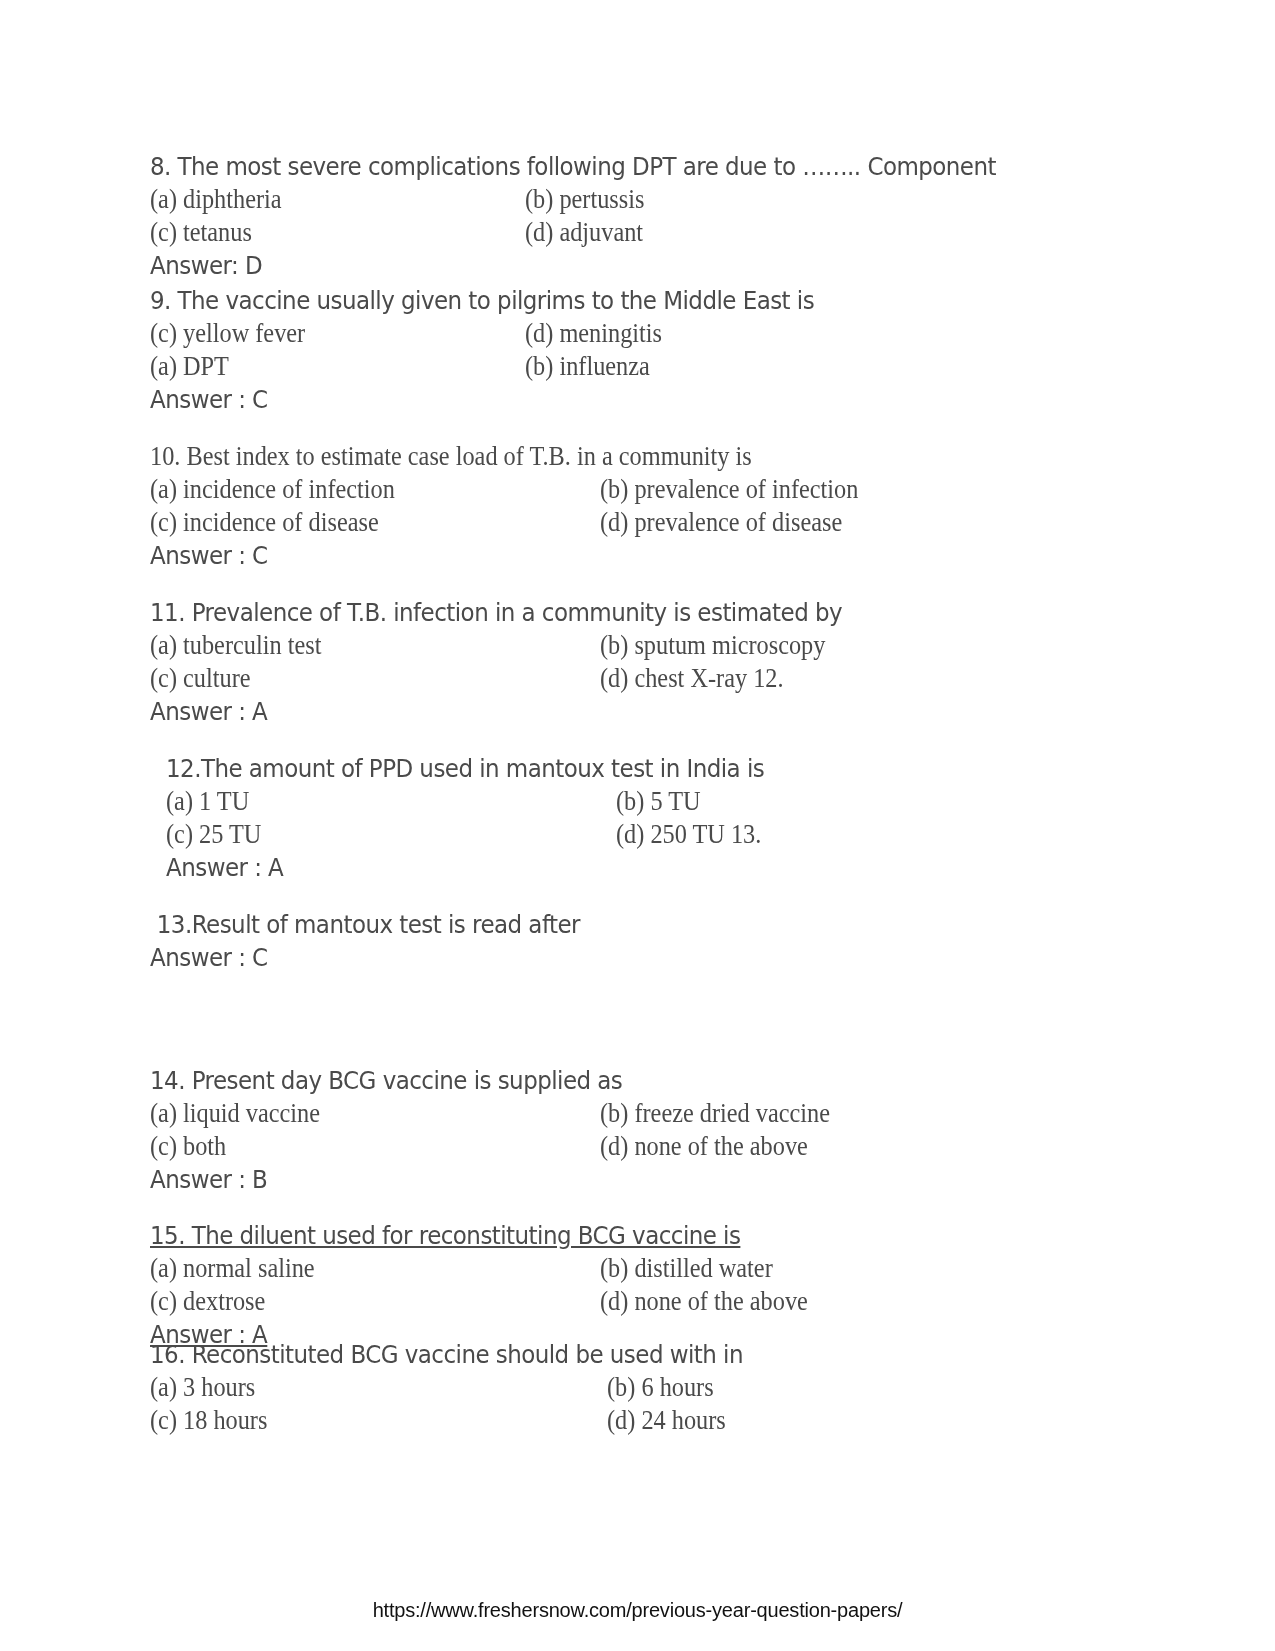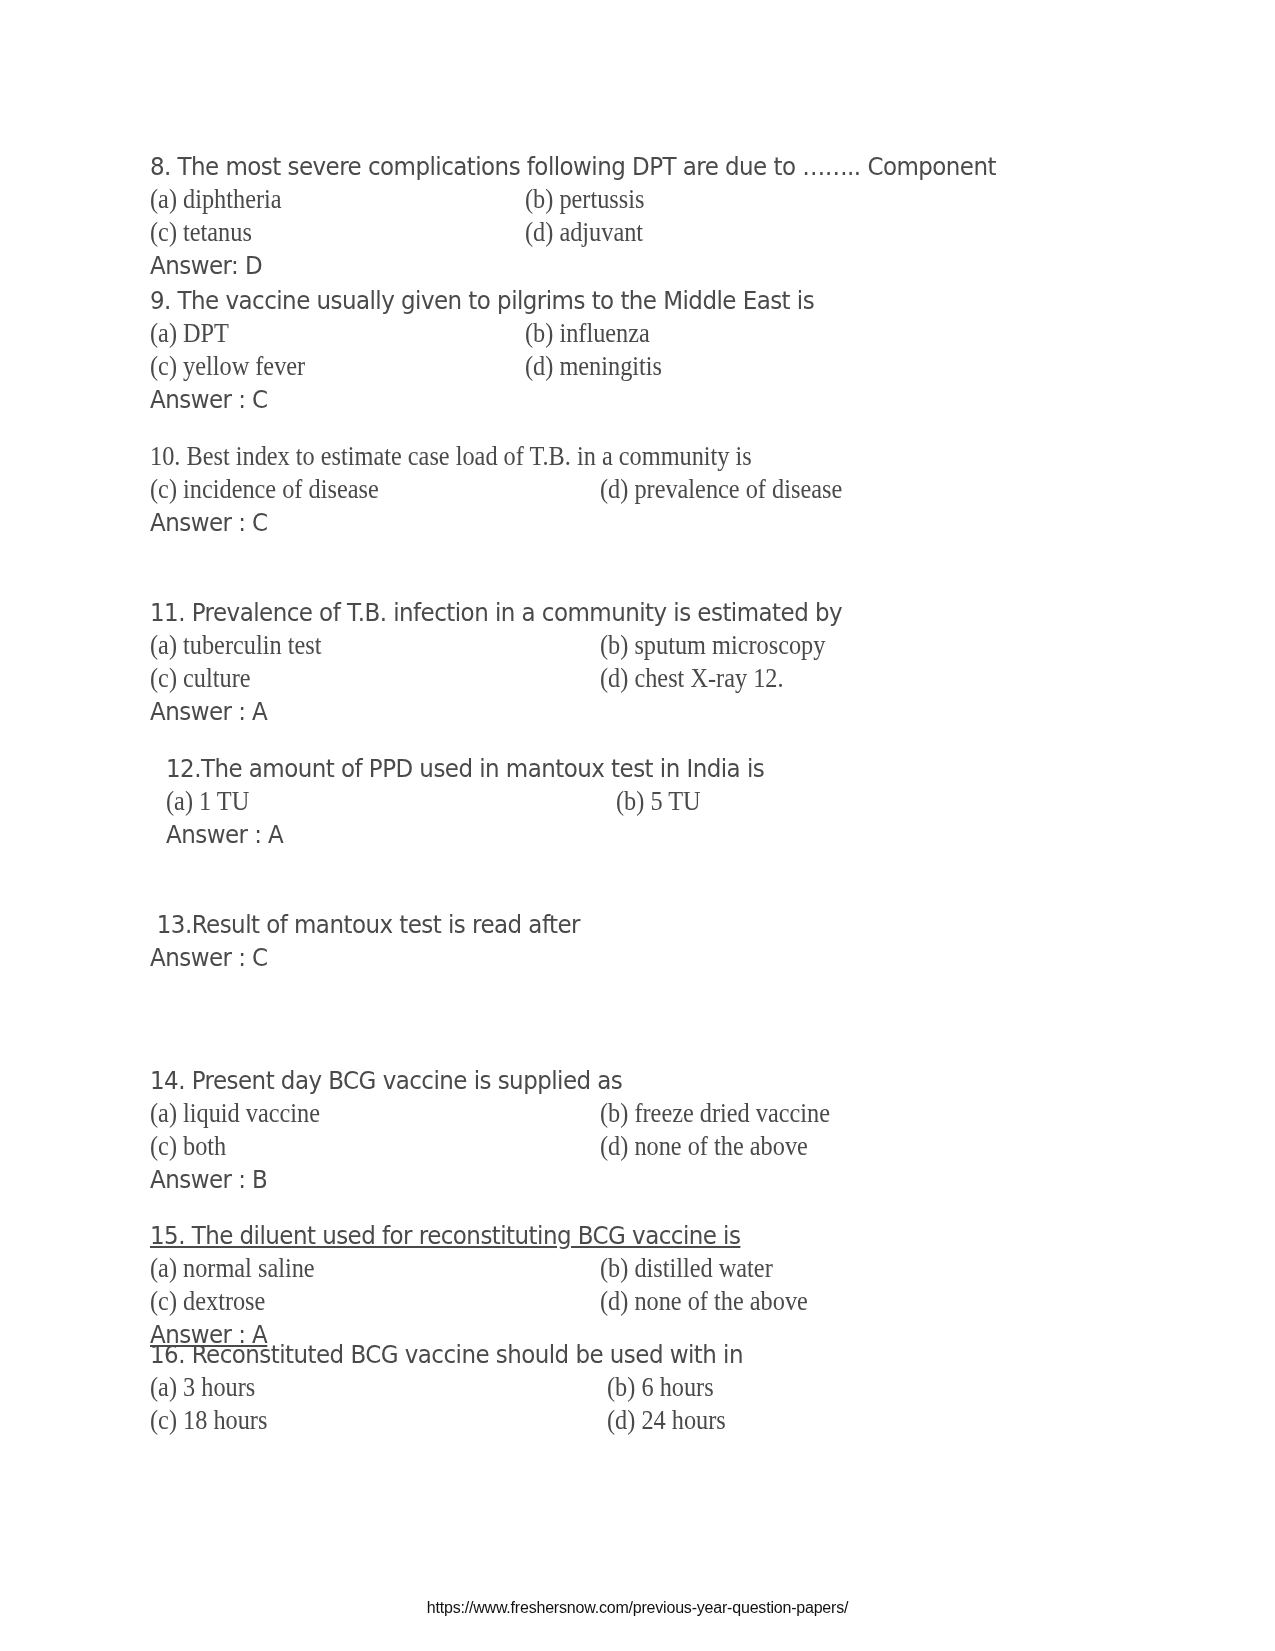--- a/index.html
+++ b/index.html
@@ -61,21 +61,21 @@
       transform-origin: left center;
       height: 33px;
     }
     .footer {
       position: absolute;
       left: 0;
       width: 1275px;
       top: 1599px;
       text-align: center;
       font-family: "Liberation Sans", sans-serif;
-      font-size: 16px;
+      font-size: 20px;
       color: #111111;
       letter-spacing: -0.2px;
     }
   </style>
 </head>
 <body>
 
 <div class="page">
 
   <div class="q" style="top:150px;">
@@ -87,32 +87,36 @@
     <div class="opt-row">
       <span class="opt left">(c) tetanus</span>
       <span class="opt" style="left:375px;">(d) adjuvant</span>
     </div>
     <div class="answer">Answer: D</div>
   </div>
 
   <div class="q" style="top:284px;">
     <div class="q-text">9. The vaccine usually given to pilgrims to the Middle East is</div>
     <div class="opt-row">
+      <span class="opt left">(c) yellow fever</span>
+      <span class="opt" style="left:375px;">(d) meningitis</span>
+    </div>
+    <div class="opt-row">
       <span class="opt left">(a) DPT</span>
       <span class="opt" style="left:375px;">(b) influenza</span>
-    </div>
-    <div class="opt-row">
-      <span class="opt left">(c) yellow fever</span>
-      <span class="opt" style="left:375px;">(d) meningitis</span>
     </div>
     <div class="answer">Answer :  C</div>
   </div>
 
   <div class="q" style="top:440px;">
     <div class="q-text" style="font-family:'Liberation Serif','DejaVu Serif',serif;font-size:27px;letter-spacing:0;transform:scaleX(0.9);">10. Best index to estimate case load of T.B. in a community is</div>
+    <div class="opt-row">
+      <span class="opt left">(a) incidence of infection</span>
+      <span class="opt" style="left:450px;">(b) prevalence of infection</span>
+    </div>
     <div class="opt-row">
       <span class="opt left">(c) incidence of disease</span>
       <span class="opt" style="left:450px;">(d) prevalence of disease</span>
     </div>
     <div class="answer">Answer : C</div>
   </div>
 
   <div class="q" style="top:596px;">
     <div class="q-text">11. Prevalence of T.B. infection in a community is estimated by</div>
     <div class="opt-row">
@@ -124,20 +128,24 @@
       <span class="opt" style="left:450px;">(d) chest X-ray 12.</span>
     </div>
     <div class="answer">Answer : A</div>
   </div>
 
   <div class="q" style="top:752px;margin-left:16px;">
     <div class="q-text">12.The amount of PPD used in mantoux test in India is</div>
     <div class="opt-row">
       <span class="opt left">(a) 1 TU</span>
       <span class="opt" style="left:450px;">(b) 5 TU</span>
+    </div>
+    <div class="opt-row">
+      <span class="opt left">(c) 25 TU</span>
+      <span class="opt" style="left:450px;">(d) 250 TU 13.</span>
     </div>
     <div class="answer">Answer : A</div>
   </div>
 
   <div class="q" style="top:908px;">
     <div class="q-text" style="white-space:pre;"> 13.Result of mantoux test is read after</div>
     <div class="answer">Answer : C</div>
   </div>
 
   <div class="q" style="top:1064px;">

